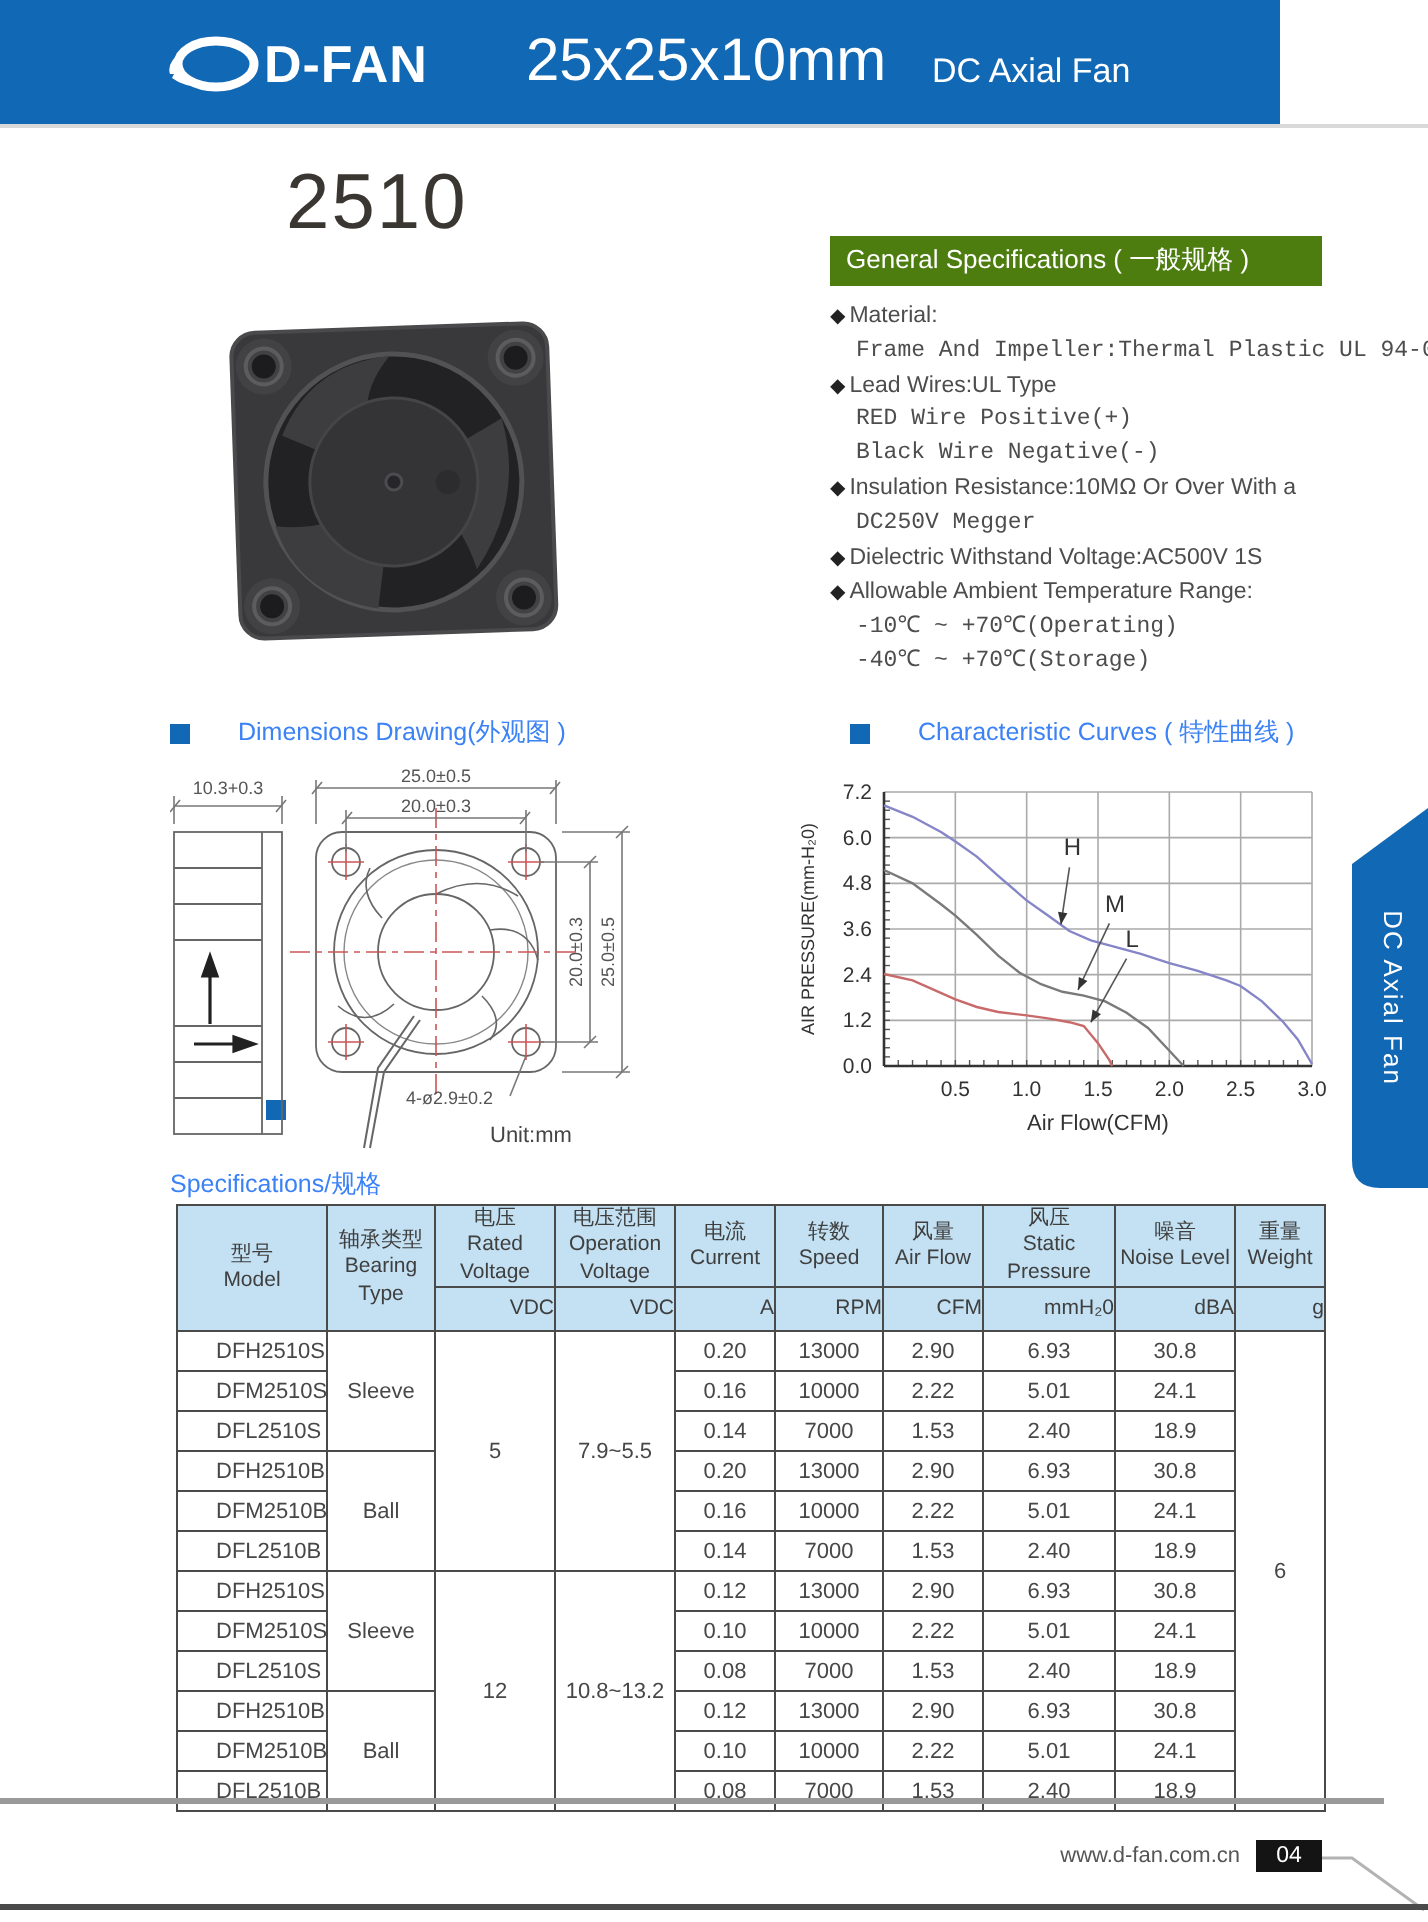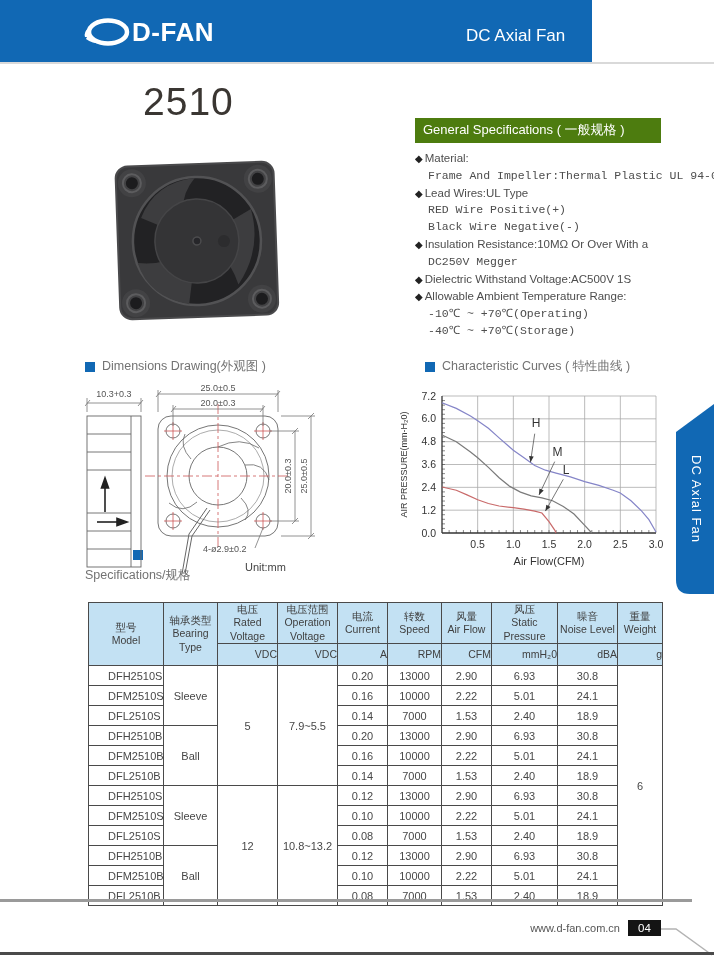--- a/index.html
+++ b/index.html
@@ -1,37 +1,37 @@
 <!DOCTYPE html>
 <html><head>
 <meta charset="utf-8">
 <style>
   html,body{margin:0;padding:0;background:#e8e8e8;}
   .page{position:relative;width:714px;height:961px;background:#ffffff;overflow:hidden;
         font-family:"Liberation Sans","DejaVu Sans",sans-serif;color:#444;}
   
-  .topbar{position:absolute;left:0;top:0;width:592px;height:62px;background:#1168b4;}
+  .topbar{position:absolute;left:0;top:0;width:640px;height:62px;background:#1168b4;}
   .topbar-rule{position:absolute;left:0;top:62px;width:714px;height:2px;background:#d9d9d9;}
   .logo{position:absolute;left:84px;top:17px;}
   .brand{position:absolute;left:132px;top:17px;font-size:26px;font-weight:bold;color:#fff;letter-spacing:.5px;}
   .size-title{position:absolute;left:263px;top:14px;font-size:30px;color:#fff;}
   .subtitle{position:absolute;left:466px;top:26px;font-size:17px;color:#fff;}
   
   .model-title{position:absolute;left:143px;top:80px;font-size:39px;color:#3a3632;letter-spacing:1px;}
   
   .fan-photo{position:absolute;left:102px;top:156px;}
   
   .genspec{position:absolute;left:415px;top:118px;width:246px;}
   .genspec-header{background:#4d7c0f;color:#fff;font-size:13px;padding:3px 0 4px 8px;}
   .genspec-lines{margin-top:7px;}
   .spec-line{font-size:11.5px;line-height:16.8px;color:#4d4d4d;white-space:nowrap;}
   .spec-line.cont{padding-left:13px;font-family:Liberation Mono, monospace;}
   .spec-line .diamond{color:#222;margin-right:2px;font-size:10px;}
   
-  .section-header{position:absolute;font-size:12.5px;color:#737373;display:flex;align-items:center;gap:7px;}
+  .section-header{position:absolute;font-size:12.5px;color:#3b82f6;display:flex;align-items:center;gap:24px;}
   .section-header .sq{width:10px;height:10px;background:#1168b4;display:inline-block;}
   #sec-dims{left:85px;top:358px;}
   #sec-curves{left:425px;top:358px;}
   #sec-specs{left:85px;top:550px;flex-direction:column;}
   
   .dims-svg{position:absolute;left:85px;top:382px;}
   .chart-svg{position:absolute;left:396px;top:386px;}
   
   .side-tab{position:absolute;right:0;top:404px;width:38px;height:190px;}
   .side-tab-label{position:absolute;left:54%;top:50%;transform:translate(-50%,-50%);
@@ -59,20 +59,21 @@
 
   <header class="topbar">
     <span class="logo">
       <svg width="46" height="30" viewBox="0 0 46 30">
         <ellipse cx="24" cy="15" rx="19" ry="11.5" fill="none" stroke="#ffffff" stroke-width="4.5"></ellipse>
         <path d="M2,22 Q10,28 24,26 Q8,26 4,18 Z" fill="#ffffff"></path>
         <path d="M1,20 Q-1,14 8,8 Q3,15 6,20 Z" fill="#ffffff"></path>
       </svg>
     </span>
     <span class="brand">D-FAN</span>
+    <span class="size-title">25x25x10mm</span>
     <span class="subtitle">DC Axial Fan</span>
   </header>
   <div class="topbar-rule"></div>
 
   <div class="model-title">2510</div>
 
   <svg class="fan-photo" width="190" height="175" viewBox="0 0 190 175">
     <g transform="rotate(-2 95 87)">
       <rect x="16" y="8" width="158" height="153" rx="12" fill="#39393b"></rect>
       <rect x="16" y="8" width="158" height="153" rx="12" fill="none" stroke="#4a4a4c" stroke-width="2"></rect>

